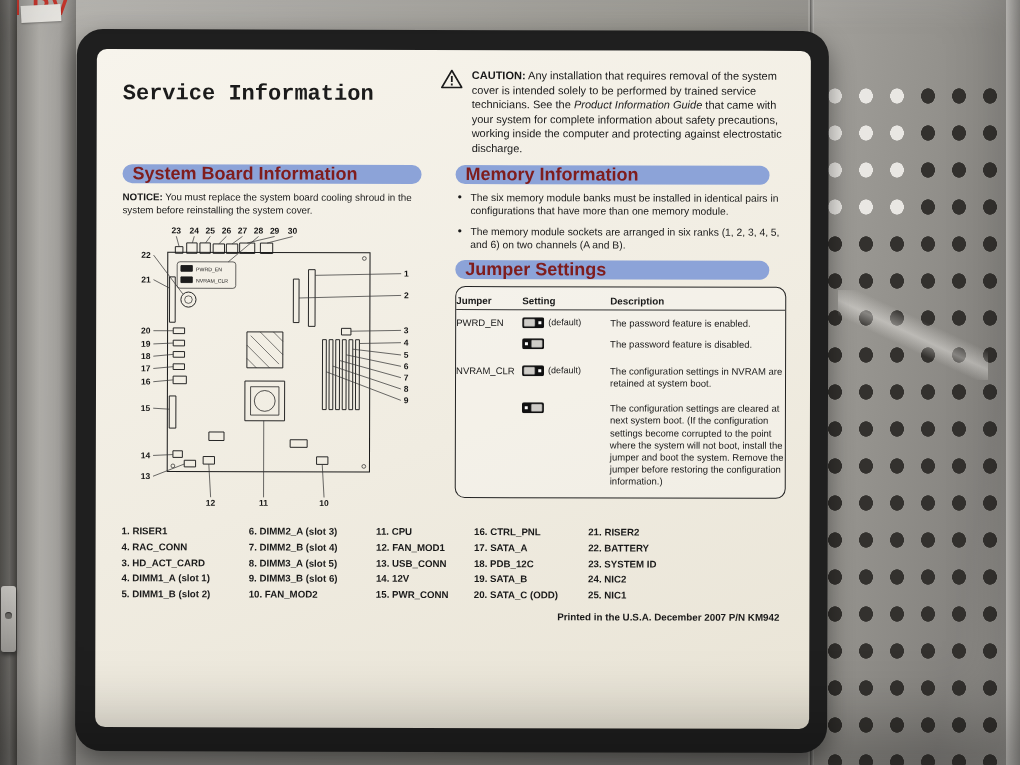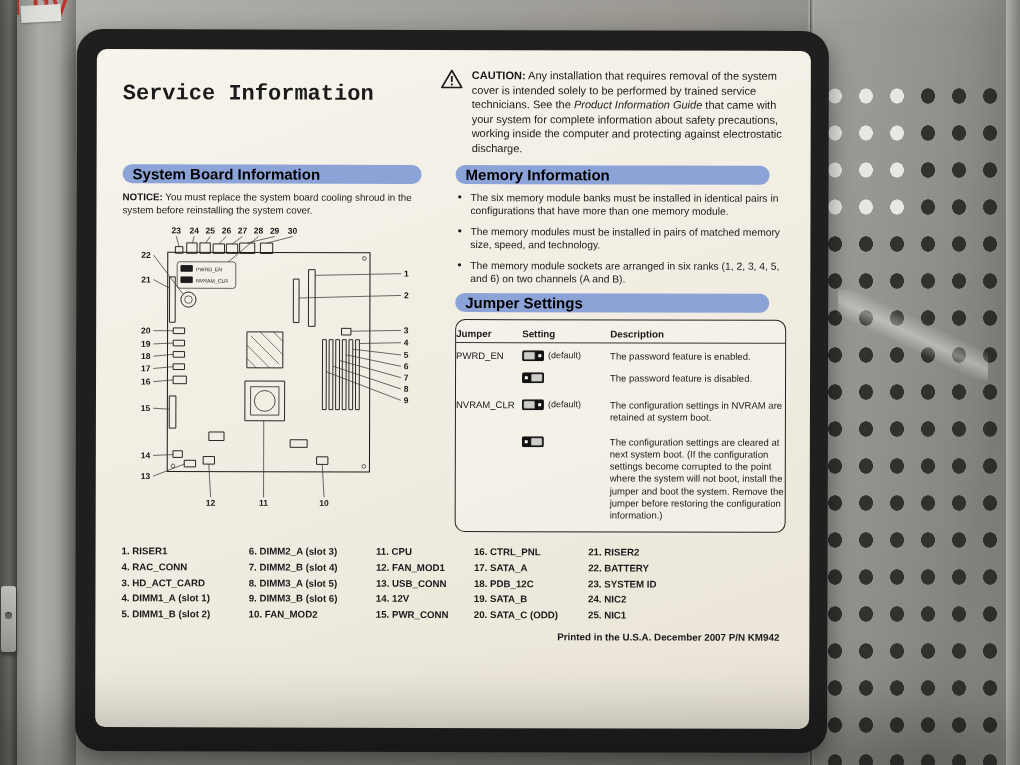--- a/index.html
+++ b/index.html
@@ -58,21 +58,21 @@
   .warn-icon{flex:0 0 22px;margin-top:1px;}
   .caution p{margin:0;}
   .caution b{font-weight:bold;}
   .caution i{font-style:italic;}
 
   .cols{display:flex;gap:18px;padding:6px 24px 0 26px;}
   .col-left{flex:0 0 315px;}
   .col-right{flex:1;min-width:0;}
 
   .sec-bar{background:#8ca3d8;border-radius:10px;height:19px;line-height:19px;
-    padding-left:10px;font-size:15px;font-weight:bold;color:#000000;width:95%;box-sizing:border-box;}
+    padding-left:10px;font-size:18px;font-weight:bold;color:#7f1d1d;width:95%;box-sizing:border-box;}
   .notice{font-size:9.8px;line-height:1.28;margin:8px 0 0;width:96%;}
   .notice b{font-weight:bold;}
 
   .board{display:block;width:312px;height:293px;margin-top:2px;}
   .board text{font-family:"Liberation Sans","DejaVu Sans",sans-serif;}
 
   .mem{list-style:none;margin:7px 0 8px;padding:0 6px 0 2px;}
   .mem li{position:relative;padding-left:13px;font-size:10.3px;line-height:1.3;margin:7px 0;}
   .mem li::before{content:"\25CF";position:absolute;left:0;top:1px;font-size:7.5px;}
 
@@ -263,21 +263,20 @@
               <text x="78" y="68">NVRAM_CLR</text>
             </g>
           </svg>
         </div>
 
         <div class="col-right">
           <div class="sec-bar">Memory Information</div>
           <ul class="mem">
 
           <li class="mem-item">The six memory module banks must be installed in identical pairs in configurations that have more than one memory module.</li>
-              <li class="mem-item">The memory modules must be installed in pairs of matched memory size, speed, and technology.</li>
               <li class="mem-item">The memory module sockets are arranged in six ranks (1, 2, 3, 4, 5, and 6) on two channels (A and B).</li>
             </ul>
 
           <div class="sec-bar">Jumper Settings</div>
           <div class="jump-box">
             <div class="jt-head">
               <span>Jumper</span>
               <span>Setting</span>
               <span>Description</span>
             </div>

